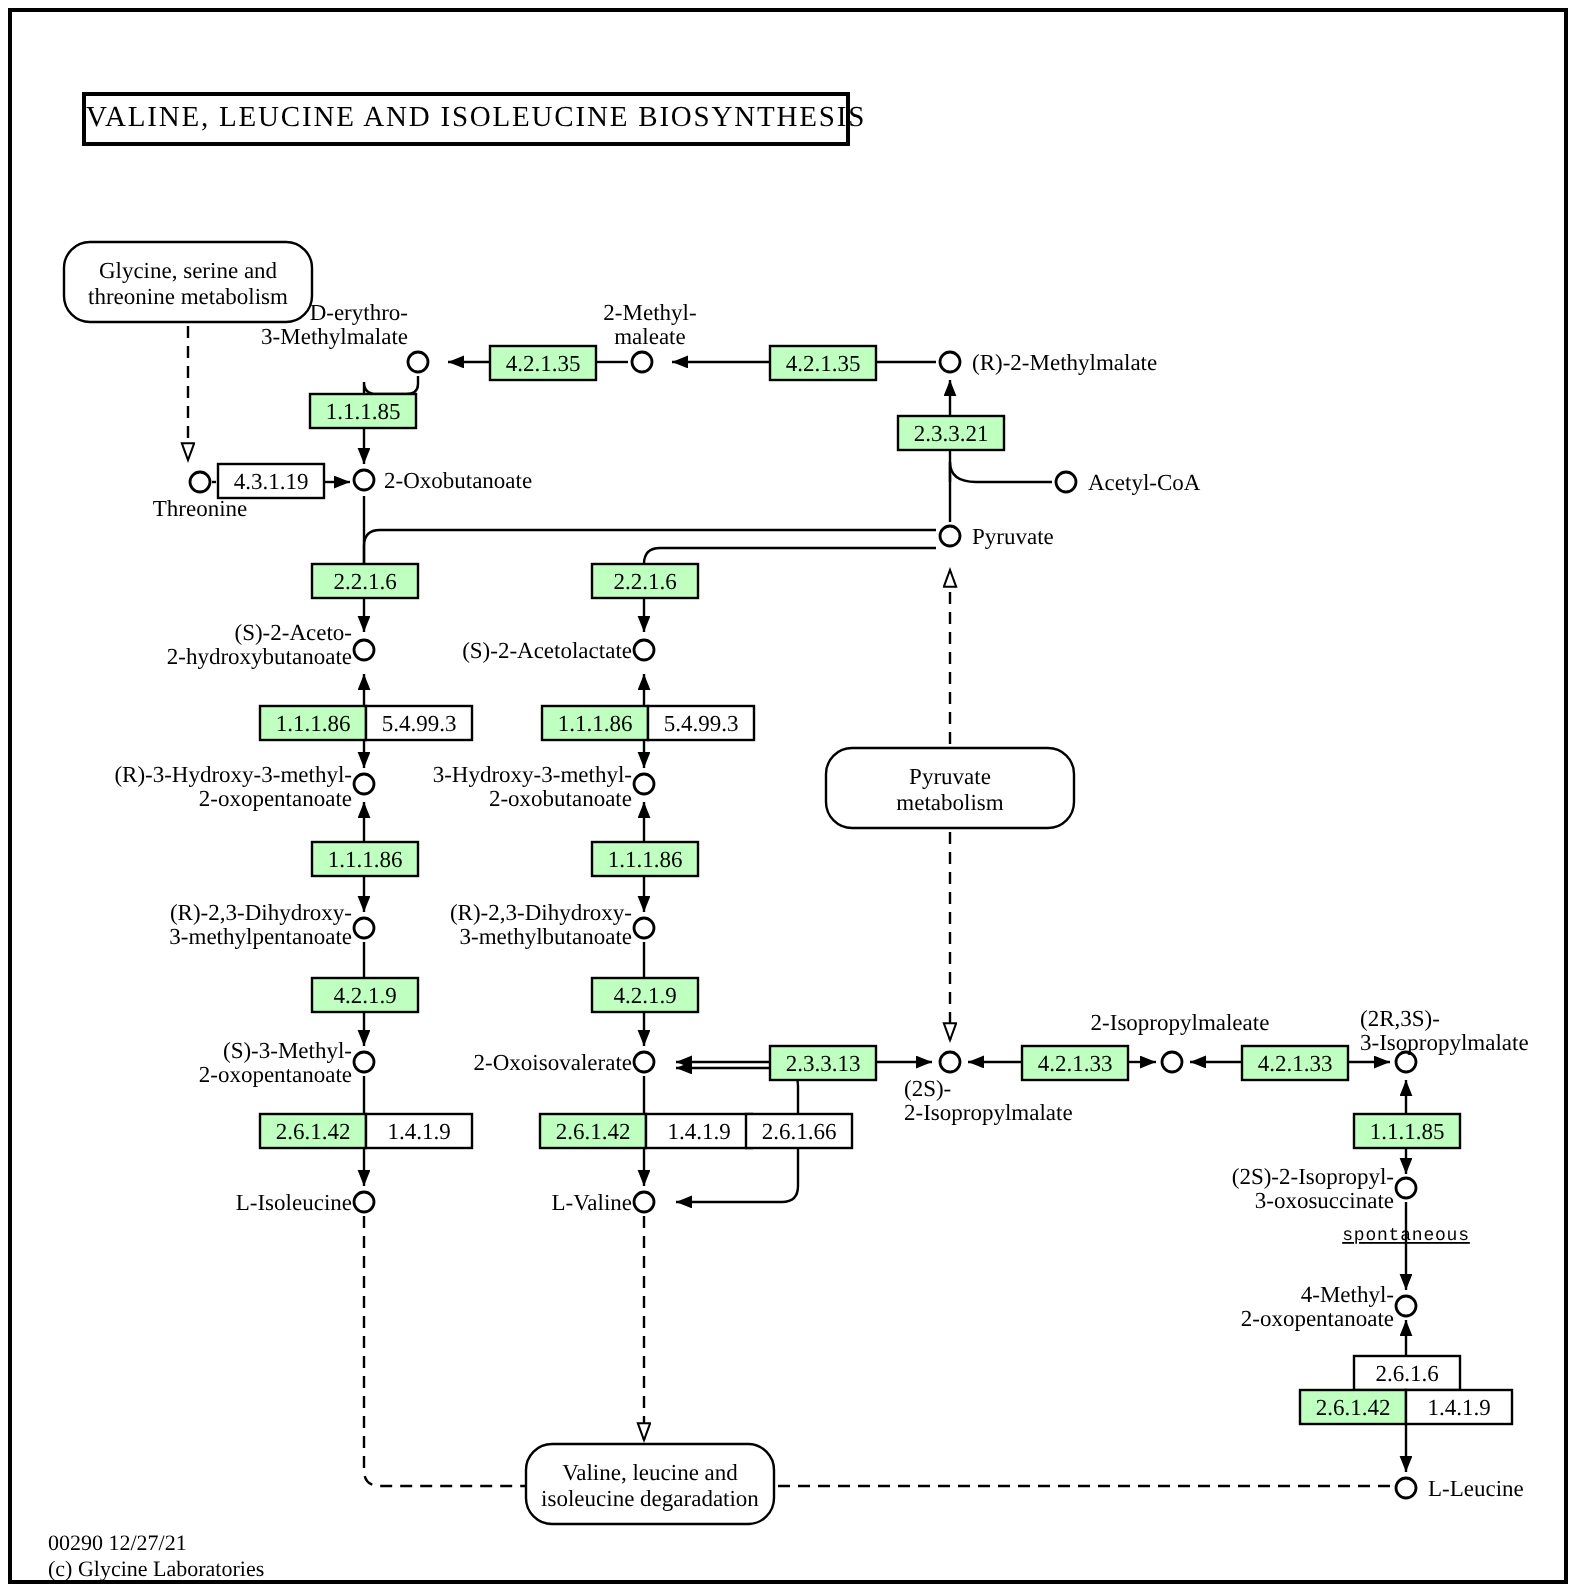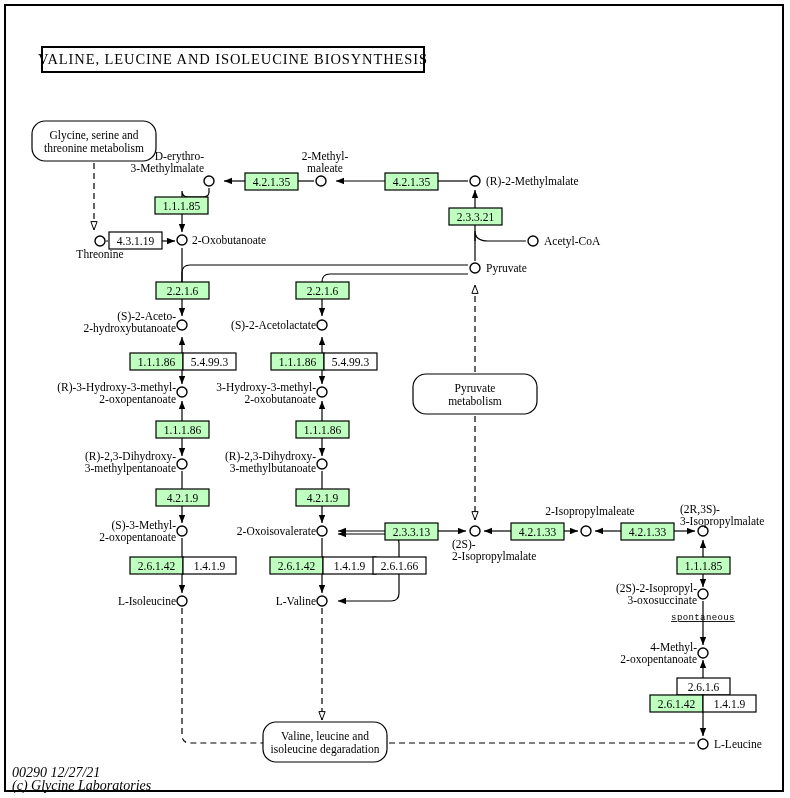--- a/index.html
+++ b/index.html
@@ -4,24 +4,24 @@
 <title>KEGG 00290</title>
 <style>
   html,body{margin:0;padding:0;background:#fff;}
   body{font-family:"Liberation Serif",serif;}
   #page{position:relative;width:790px;height:798px;background:#fff;overflow:hidden;}
   .outer-border{position:absolute;left:4px;top:4px;width:780px;height:788px;border:2px solid #000;box-sizing:border-box;}
   #map{position:absolute;left:0;top:0;width:790px;height:798px;}
   .title-box{
     position:absolute;left:41px;top:46px;width:384px;height:27px;
     border:2px solid #000;background:#fff;box-sizing:border-box;
-    display:flex;align-items:center;justify-content:center;
+    display:flex;align-items:center;
   }
   .title-text{font-family:"Liberation Serif",serif;font-size:14.5px;letter-spacing:0.9px;color:#000;white-space:nowrap;}
-  .footer{position:absolute;left:12px;top:766px;font-family:"Liberation Serif",serif;font-size:14px;line-height:13px;color:#000;font-style:italic;}
+  .footer{position:absolute;left:24px;top:766px;font-family:"Liberation Serif",serif;font-size:11px;line-height:13px;color:#000;}
   svg text{font-family:"Liberation Serif",serif;fill:#000;}
   svg text.cpd{font-size:11.5px;}
   svg text.enz{font-size:11.5px;}
   svg text.mapname{font-size:11.5px;}
   svg text.spont{font-family:"Liberation Mono",monospace;font-size:9px;letter-spacing:0.4px;text-decoration:underline;}
   .lnk{cursor:pointer;}
 </style>
 </head>
 <body>
 

